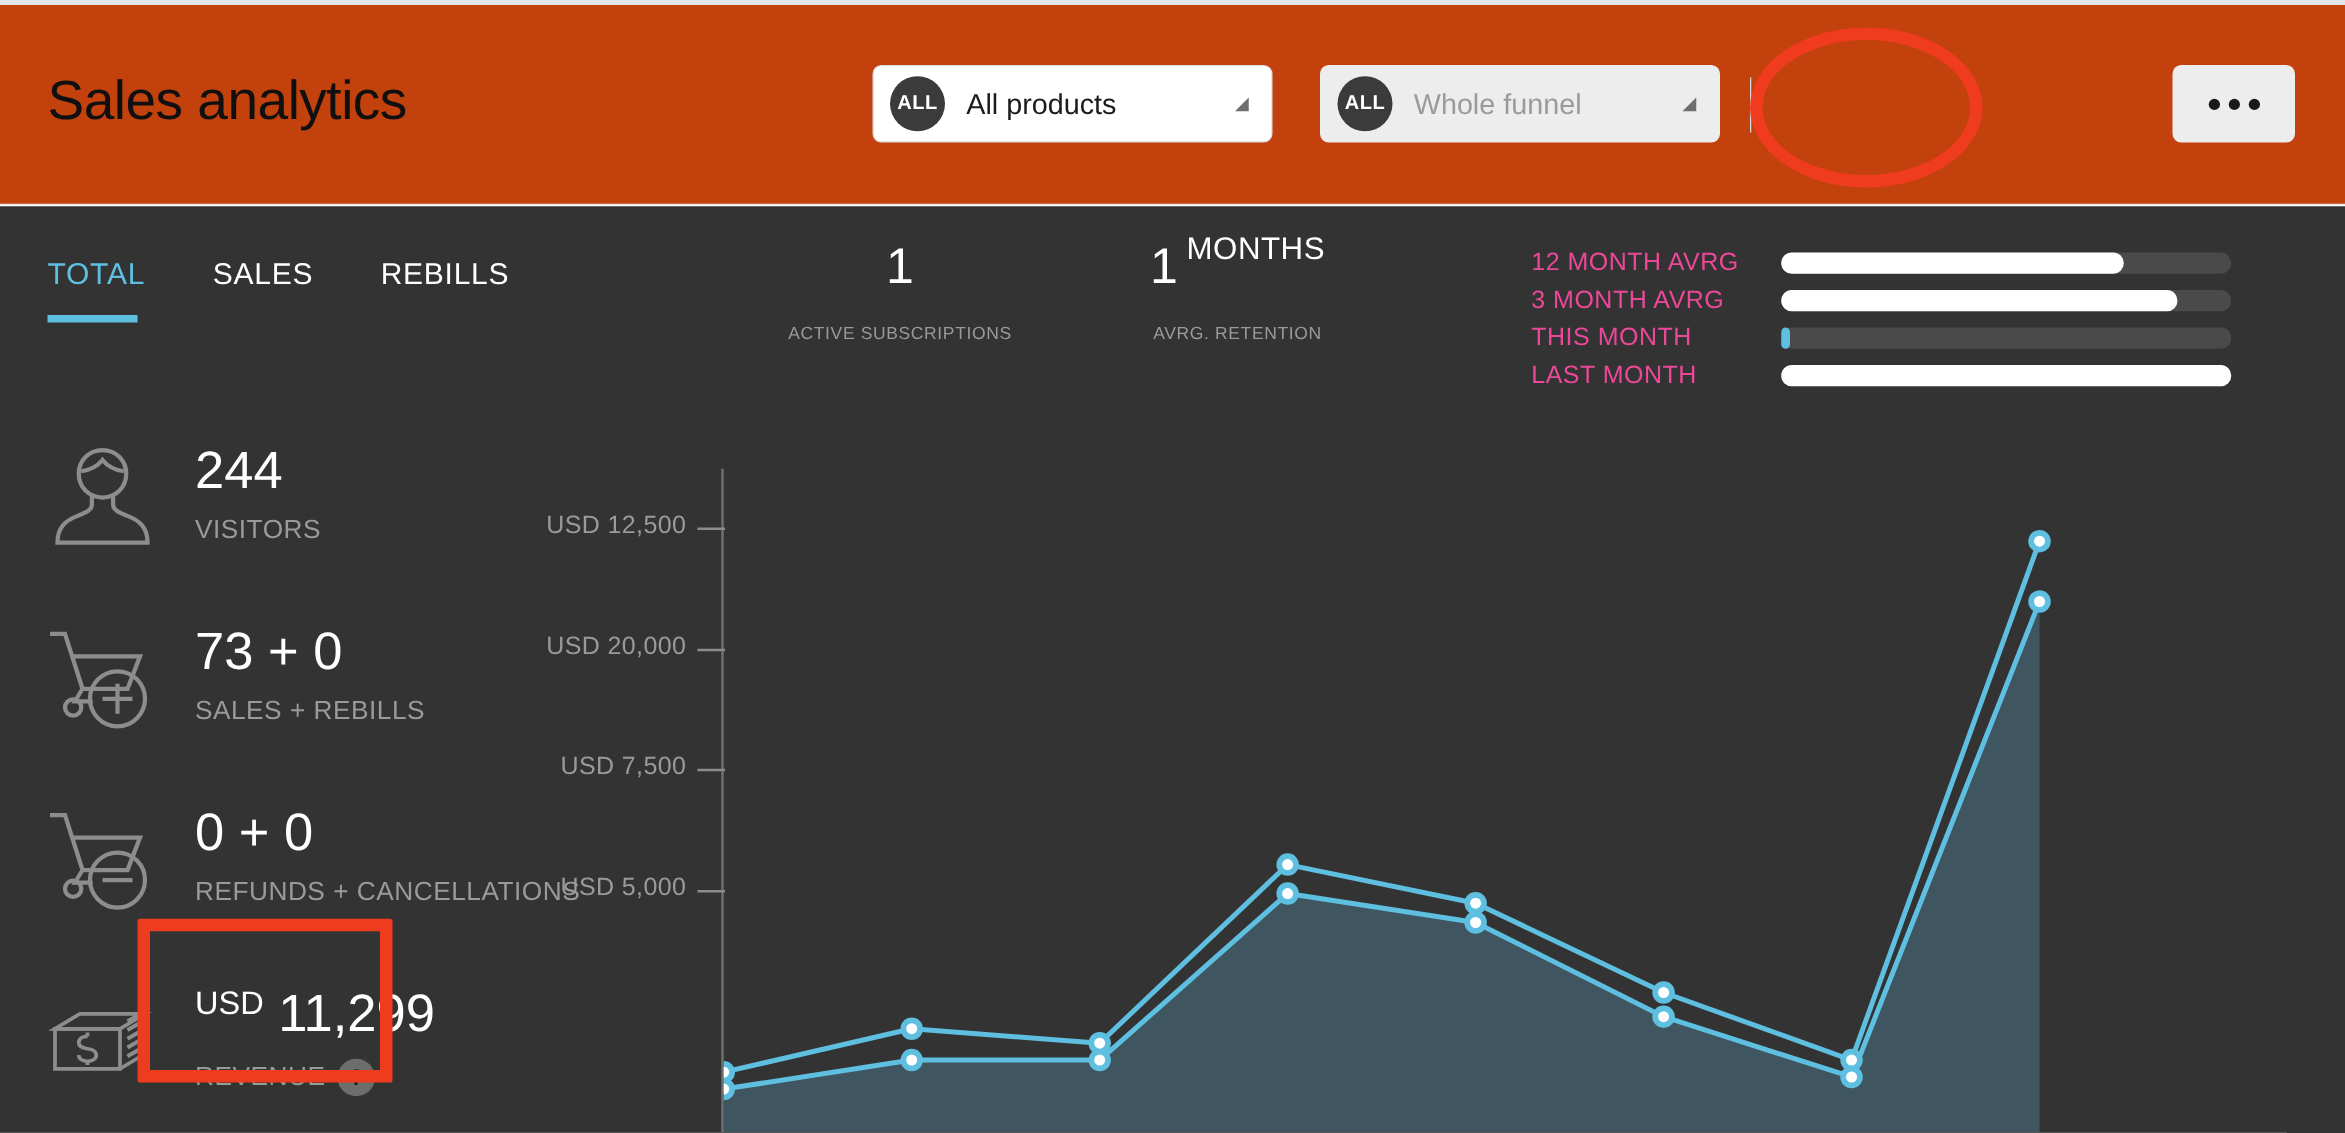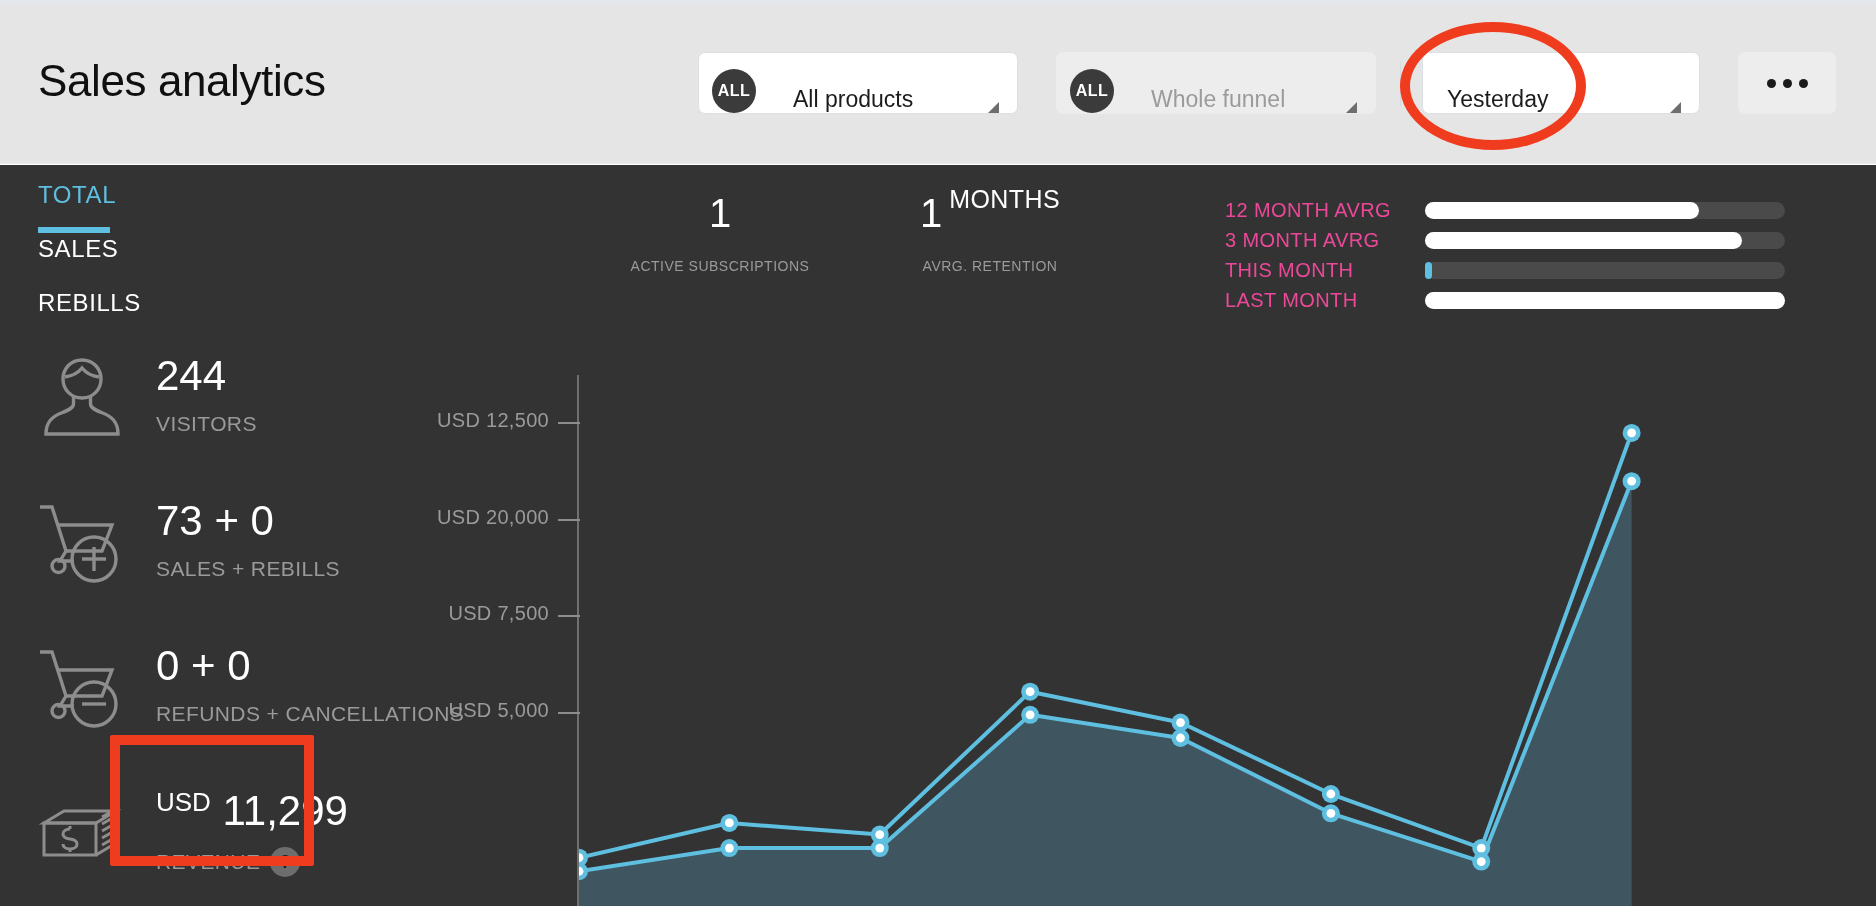--- a/index.html
+++ b/index.html
@@ -15,34 +15,33 @@
 
   
   .top-hairline {
     position: absolute; left: 0; top: 0; width: 1876px; height: 4px;
     background: #e3e6ea;
   }
 
   
   .header {
     position: absolute; left: 0; top: 4px; width: 1876px; height: 160px;
-    background: #e5e5e5;
+    background: #c2410c;
     border-bottom: 1px solid #e6e9ec;
   }
   .page-title {
     position: absolute; left: 38px; top: 52px;
     font-size: 44px; font-weight: 400; color: #101010;
     letter-spacing: -0.4px;
   }
 
   .ctrl {
     position: absolute; top: 48px; height: 62px;
-    display: flex; align-items: flex-end;
+    display: flex; align-items: center;
     border-radius: 7px;
-    gap: 20px;
   }
   .ctrl.outlined { background:#ffffff; border:1px solid #dcdfe3; }
   .ctrl.filled   { background:#ededed; border:1px solid #ededed; }
 
   .ctrl-all-badge {
     width: 44px; height: 44px; border-radius: 50%;
     background: #3b3b3b; color: #ffffff;
     display:flex; align-items:center; justify-content:center;
     font-size: 16px; font-weight: 700; letter-spacing: 0.4px;
     margin-left: 13px; flex: 0 0 auto;
@@ -72,21 +71,21 @@
   }
   .more-btn span { width: 9px; height: 9px; border-radius: 50%; background: #1a1a1a; display:block; }
 
   
   .body-dark {
     position: absolute; left: 0; top: 165px; width: 1876px; height: 741px;
     background: #333333; overflow: hidden;
   }
 
   
-  .tabs { position: absolute; left: 38px; top: 16px; display: flex; gap: 20px; flex-direction: column; }
+  .tabs { position: absolute; left: 38px; top: 41px; display: flex; gap: 54px; }
   .tab { font-size: 24px; letter-spacing: 0.6px; color: #ffffff; position: relative; padding-bottom: 6px; }
   .tab.active { color: #5ebfe0; }
   .tab.active::after {
     content:""; position:absolute; left:0; bottom:-18px; width:72px; height:6px; background:#5ebfe0;
   }
 
   
   .kpi { position: absolute; text-align: center; }
   .kpi .num { font-size: 40px; color: #ffffff; line-height: 1; font-weight: 400; }
   .kpi .lbl { font-size: 14px; color: #9a9a9a; letter-spacing: 0.5px; margin-top: 25px; }
@@ -153,24 +152,20 @@
     </div>
 
     <div class="ctrl filled" id="ctrl-funnel">
       <div class="ctrl-all-badge">ALL</div>
       <div class="ctrl-label muted">Whole funnel</div>
       <div class="caret"></div>
     </div>
 
     <div class="ctrl-divider"></div>
 
-    <div class="ctrl outlined" id="ctrl-period">
-      <div class="ctrl-label">Yesterday</div>
-      <div class="caret"></div>
-    </div>
 
     <div class="more-btn">
       <span></span>
       <span></span>
       <span></span>
     </div>
   </div>
 
   <div class="body-dark">
 

